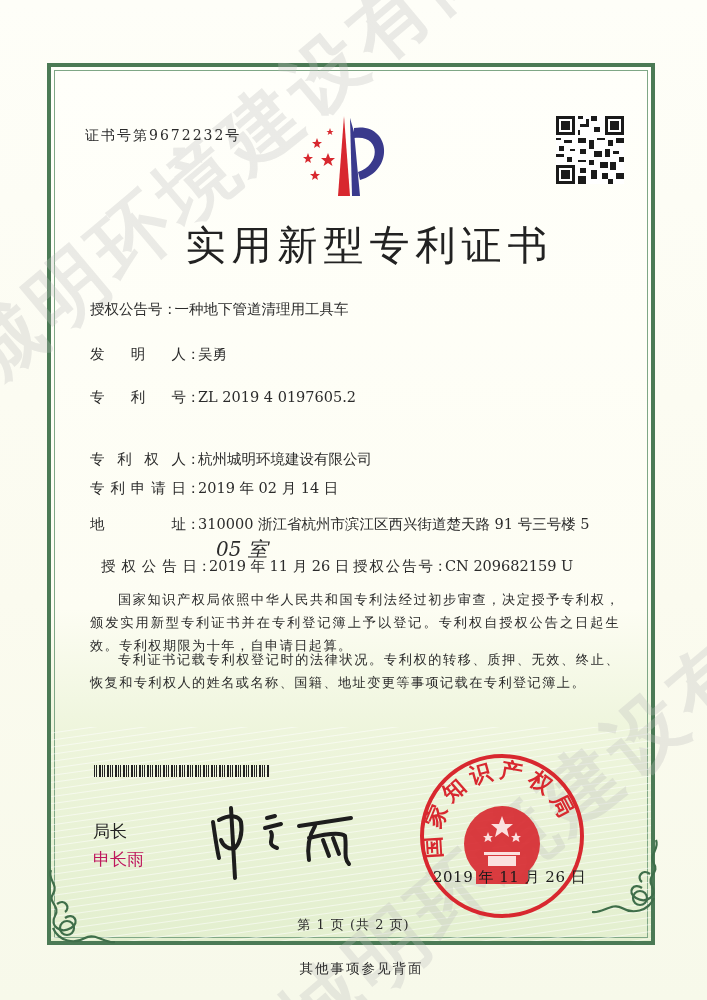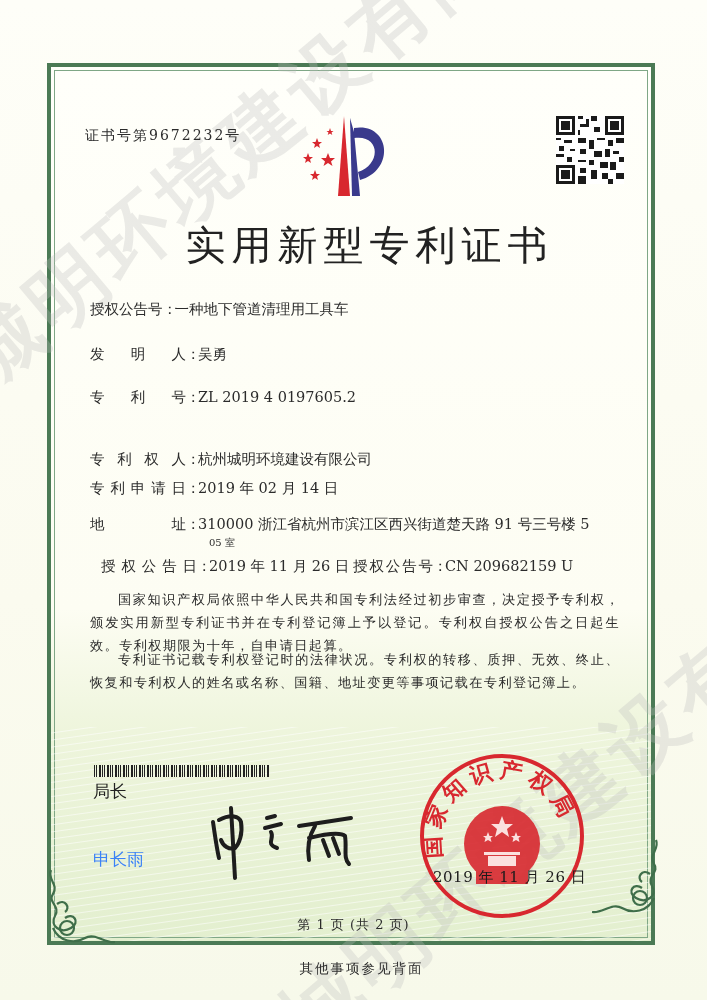--- a/index.html
+++ b/index.html
@@ -52,33 +52,33 @@
   .title {
     position:absolute; left:16px; width:707px; top:218px; text-align:center;
     font-size:40px; letter-spacing:6px; color:#222;
   }
 
   .row { position:absolute; left:90px; font-size:14.5px; white-space:nowrap; }
   .row .lbl { display:inline-block; width:108px; letter-spacing:0; }
   .row .lbl.spread { text-align-last:justify; width:96px; margin-right:0; }
   .row .val { display:inline-block; }
   .colon { display:inline-block; width:12px; }
-  .addr2 { position:absolute; left:209px; top:536px; font-size:10px; }
+  .addr2 { position:absolute; left:216px; top:536px; font-size:20px;font-style:italic; }
 
   .para {
     position:absolute; left:90px; width:530px; font-size:13.2px; line-height:23px;
     letter-spacing:1.4px; text-indent:28px; text-align:justify;
   }
 
   .barcode {
     position:absolute; left:94px; top:765px; width:175px; height:12px;
     background:repeating-linear-gradient(90deg,#222 0 1px,transparent 1px 2px,#222 2px 3px,transparent 3px 5px,#222 5px 7px,transparent 7px 8px);
   }
-  .director-title { position:absolute; left:93px; top:780px; font-family:Liberation Serif, serif; font-size:17px; color:#222; }
-  .director-name { position:absolute; left:93px; top:848px; font-family:Liberation Sans, sans-serif; font-size:17px; color:#3b82f6; }
+  .director-title { position:absolute; left:93px; top:820px; font-family:Liberation Serif, serif; font-size:17px; color:#222; }
+  .director-name { position:absolute; left:93px; top:848px; font-family:Liberation Sans, sans-serif; font-size:17px; color:#be185d; }
   .signature { position:absolute; left:205px; top:800px; width:160px; height:80px; }
 
   .seal { position:absolute; left:418px; top:752px; width:168px; height:168px; }
   .seal-date { position:absolute; left:433px; top:868px; font-size:15px; color:#1b1b1b; letter-spacing:0.5px; }
 
   .page-no { position:absolute; left:0; width:707px; text-align:center; top:916px; font-size:13px; letter-spacing:1px; }
   .footer-note { position:absolute; left:0; width:707px; text-align:center; top:960px; font-size:13.5px; letter-spacing:2px;padding-left:8px; }
 </style>
 </head>
 <body>

